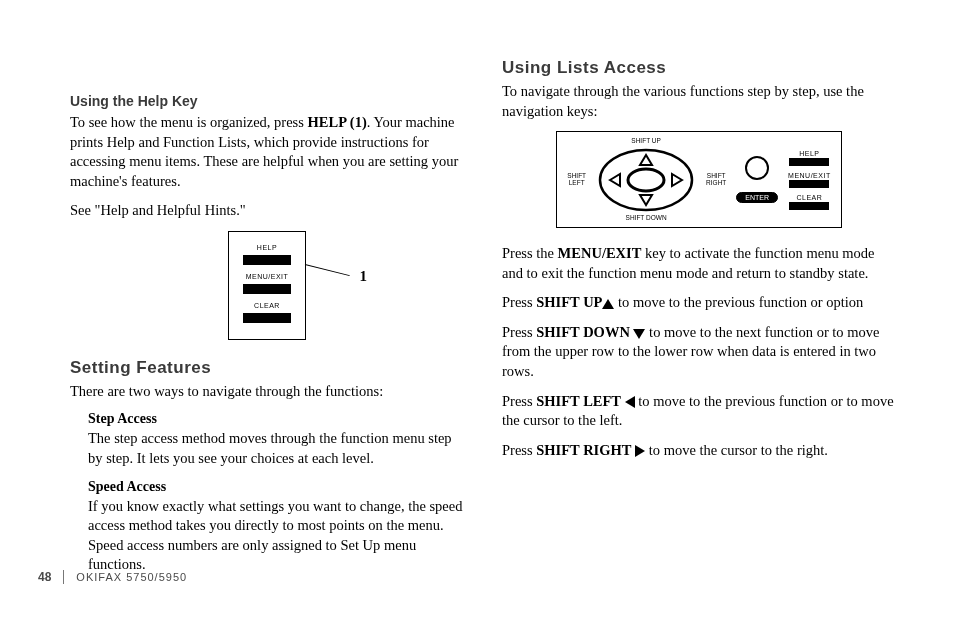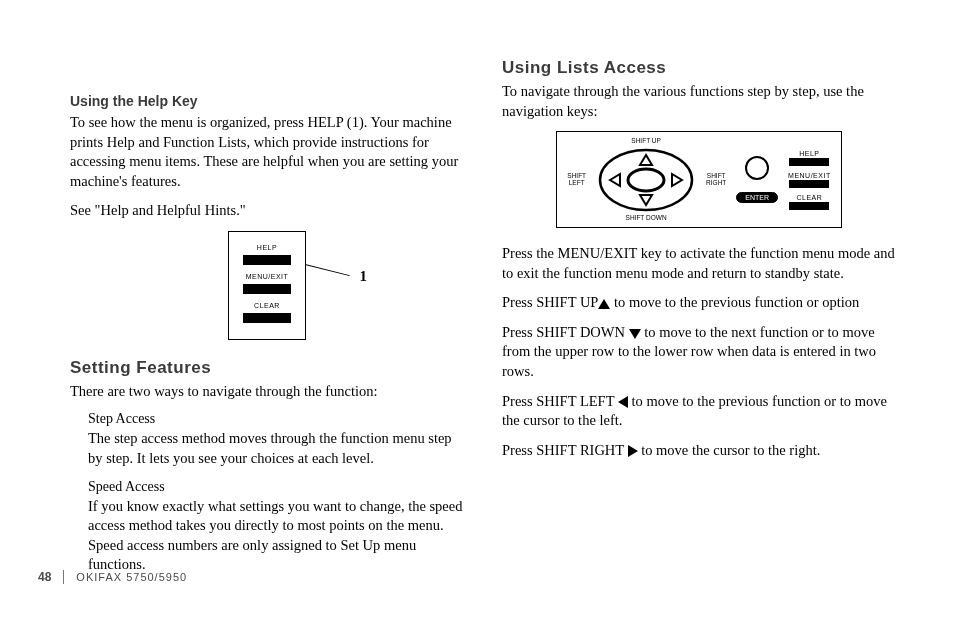--- a/index.html
+++ b/index.html
@@ -29,25 +29,25 @@
     color: #3a3a3a;
     margin: 0 0 4px 0;
   }
   .h-main { font-size: 17px; letter-spacing: 0.5px; }
   .h-sub  { font-size: 14px; margin-top: 35px; }
   p {
     margin: 0 0 10px 0;
     font-size: 14.5px;
     line-height: 1.35;
   }
-  .bold { font-weight: 400; margin-top: 16px; }
+  .bold { font-weight: 700; margin-top: 16px; }
   .indent { padding-left: 18px; }
   .sub-label {
     font-family: "Times New Roman", serif;
-    font-weight: 400;
+    font-weight: 700;
     font-size: 14px;
     margin-bottom: 2px;
   }
 
   
   .fig1-wrap { text-align:center; margin: 6px 0 18px 0; }
   .fig1 {
     display:inline-block;
     border:1px solid #000;
     padding:8px 14px 8px 14px;
@@ -140,21 +140,21 @@
       <div class="fig1">
         <div class="btn-row"><div class="btn-label">HELP</div><div class="btn"></div></div>
         <div class="btn-row"><div class="btn-label">MENU/EXIT</div><div class="btn"></div></div>
         <div class="btn-row"><div class="btn-label">CLEAR</div><div class="btn"></div></div>
         <div class="callout-line"></div>
         <div class="callout-num">1</div>
       </div>
     </div>
 
     <div class="section-title h-main">Setting  Features</div>
-    <p>There are two ways to navigate through the function:</p>
+    <p>There are two ways to navigate through the functions:</p>
 
     <div class="indent">
       <div class="sub-label">Step Access</div>
       <p>The step access method moves through the function menu step by step. It lets you see your choices at each level.</p>
       <div class="sub-label">Speed Access</div>
       <p>If you know exactly what settings you want to change, the speed access method takes you directly to most points on the menu. Speed access numbers are only assigned to Set Up menu functions.</p>
     </div>
   </div>
 
   <div class="col">

